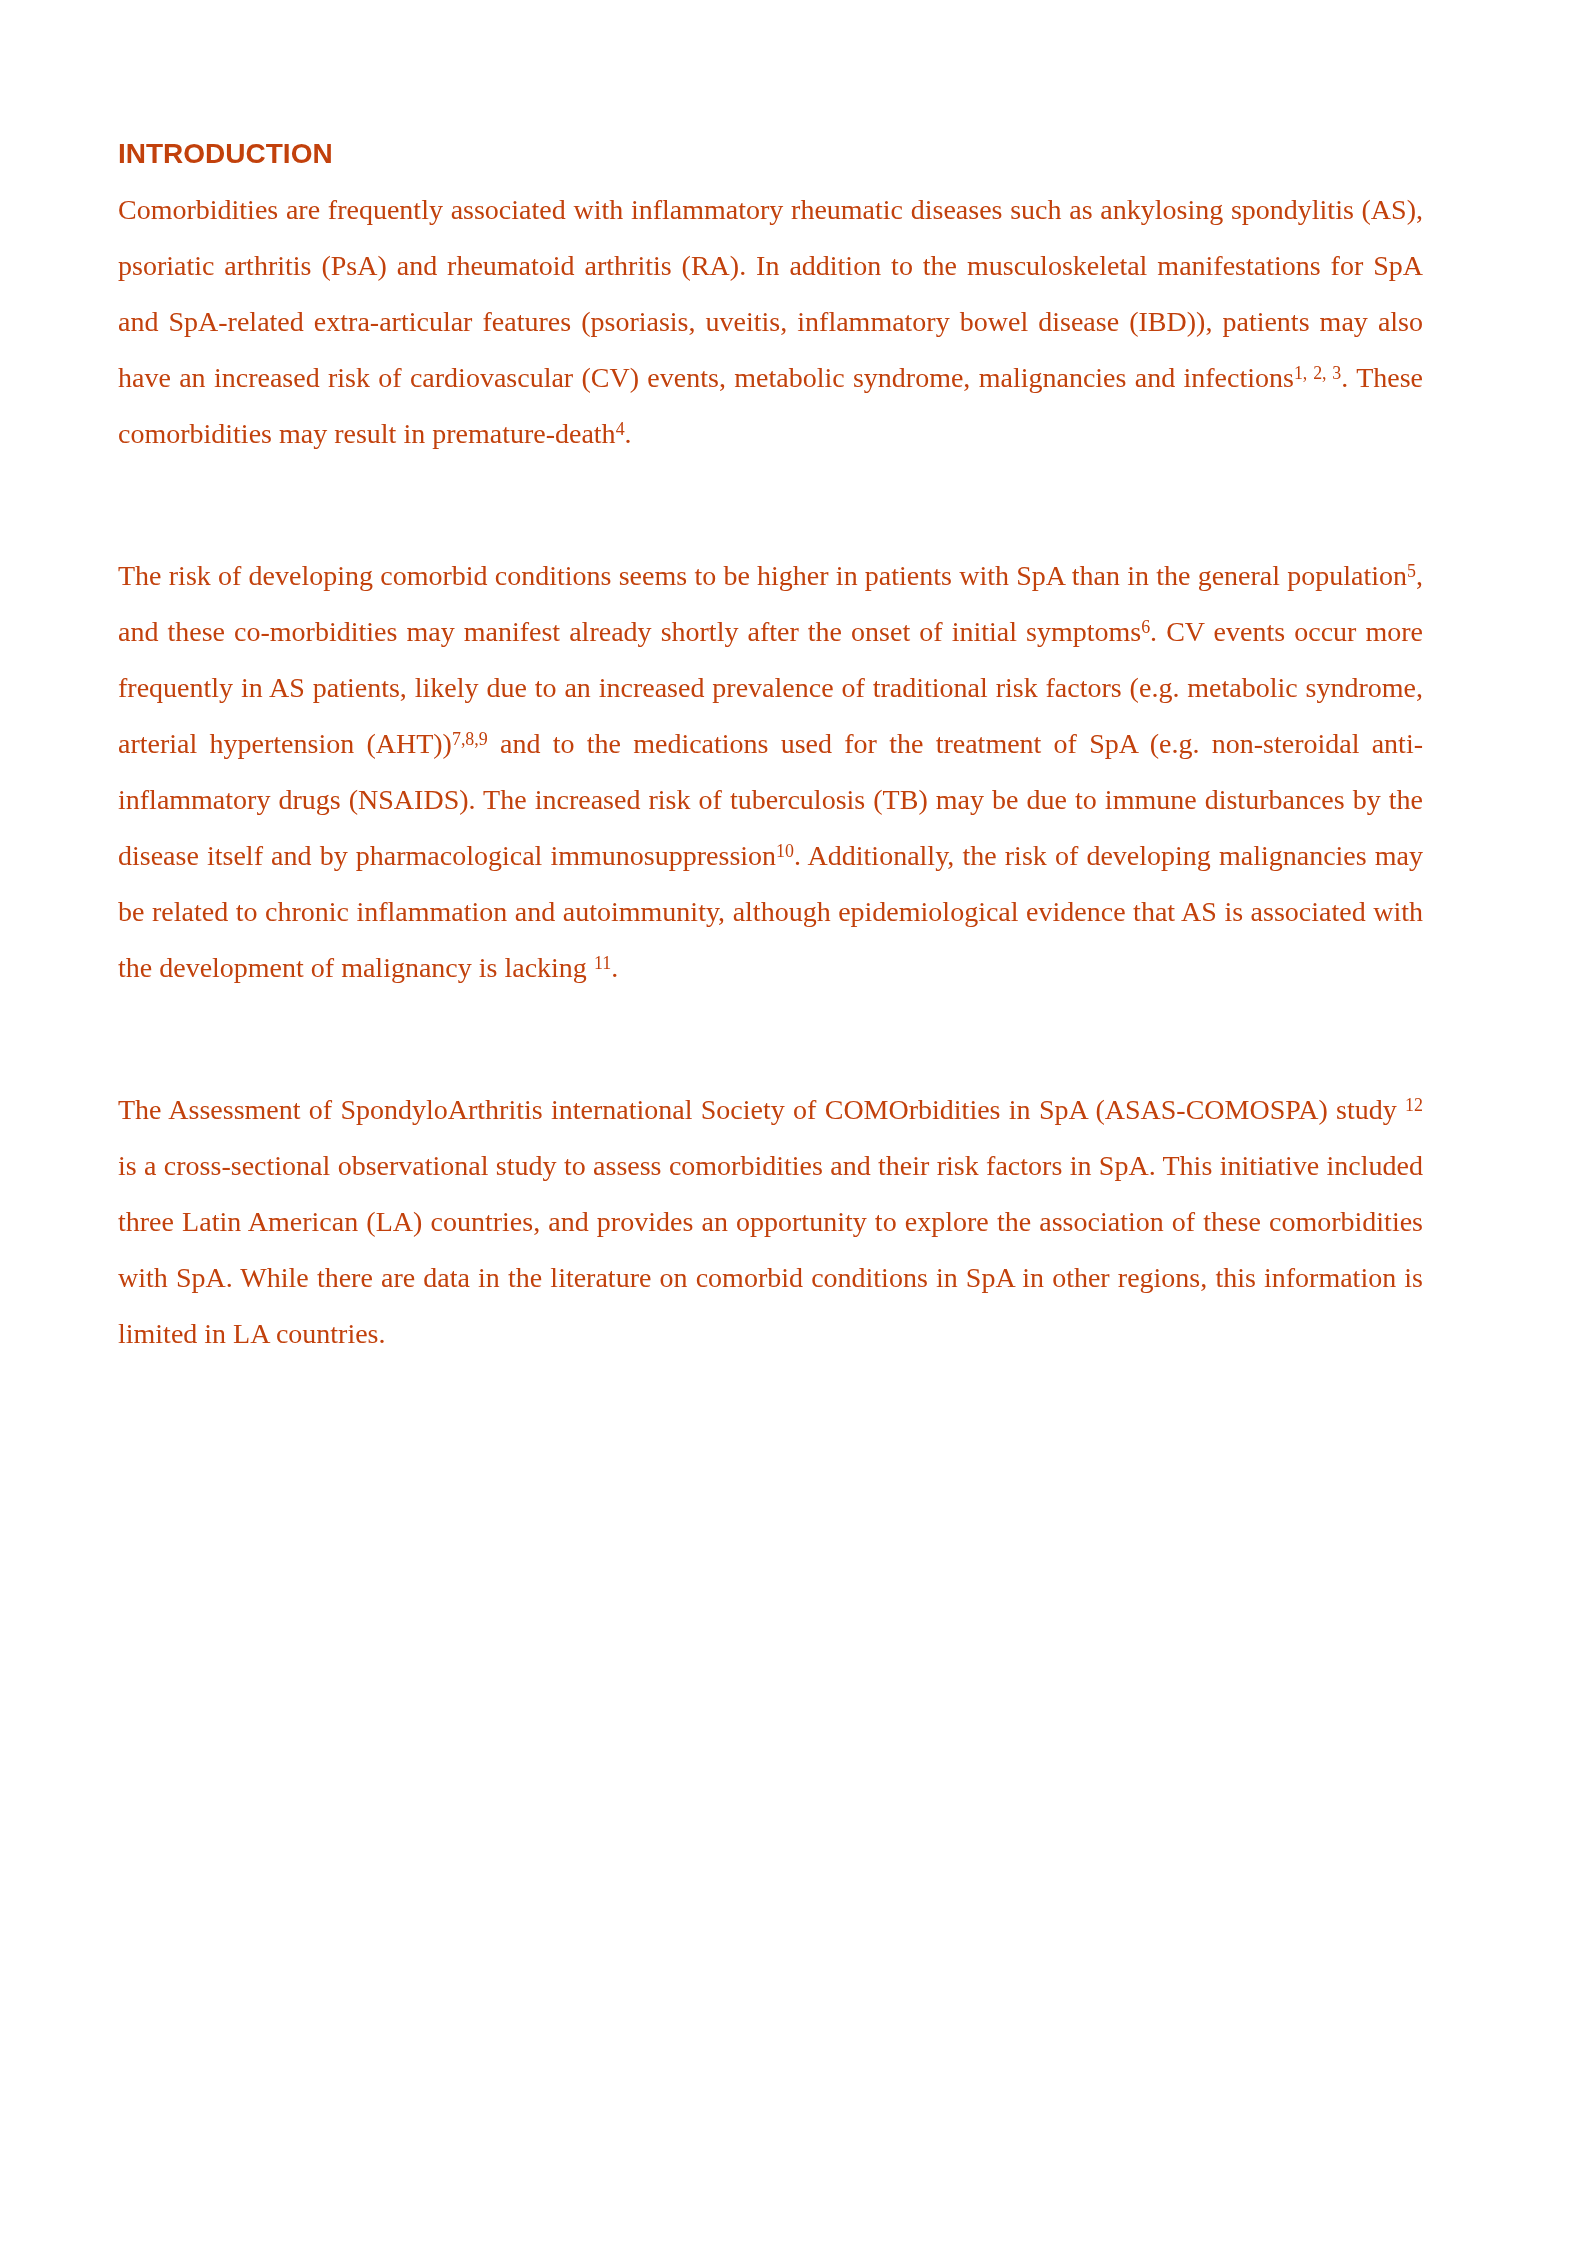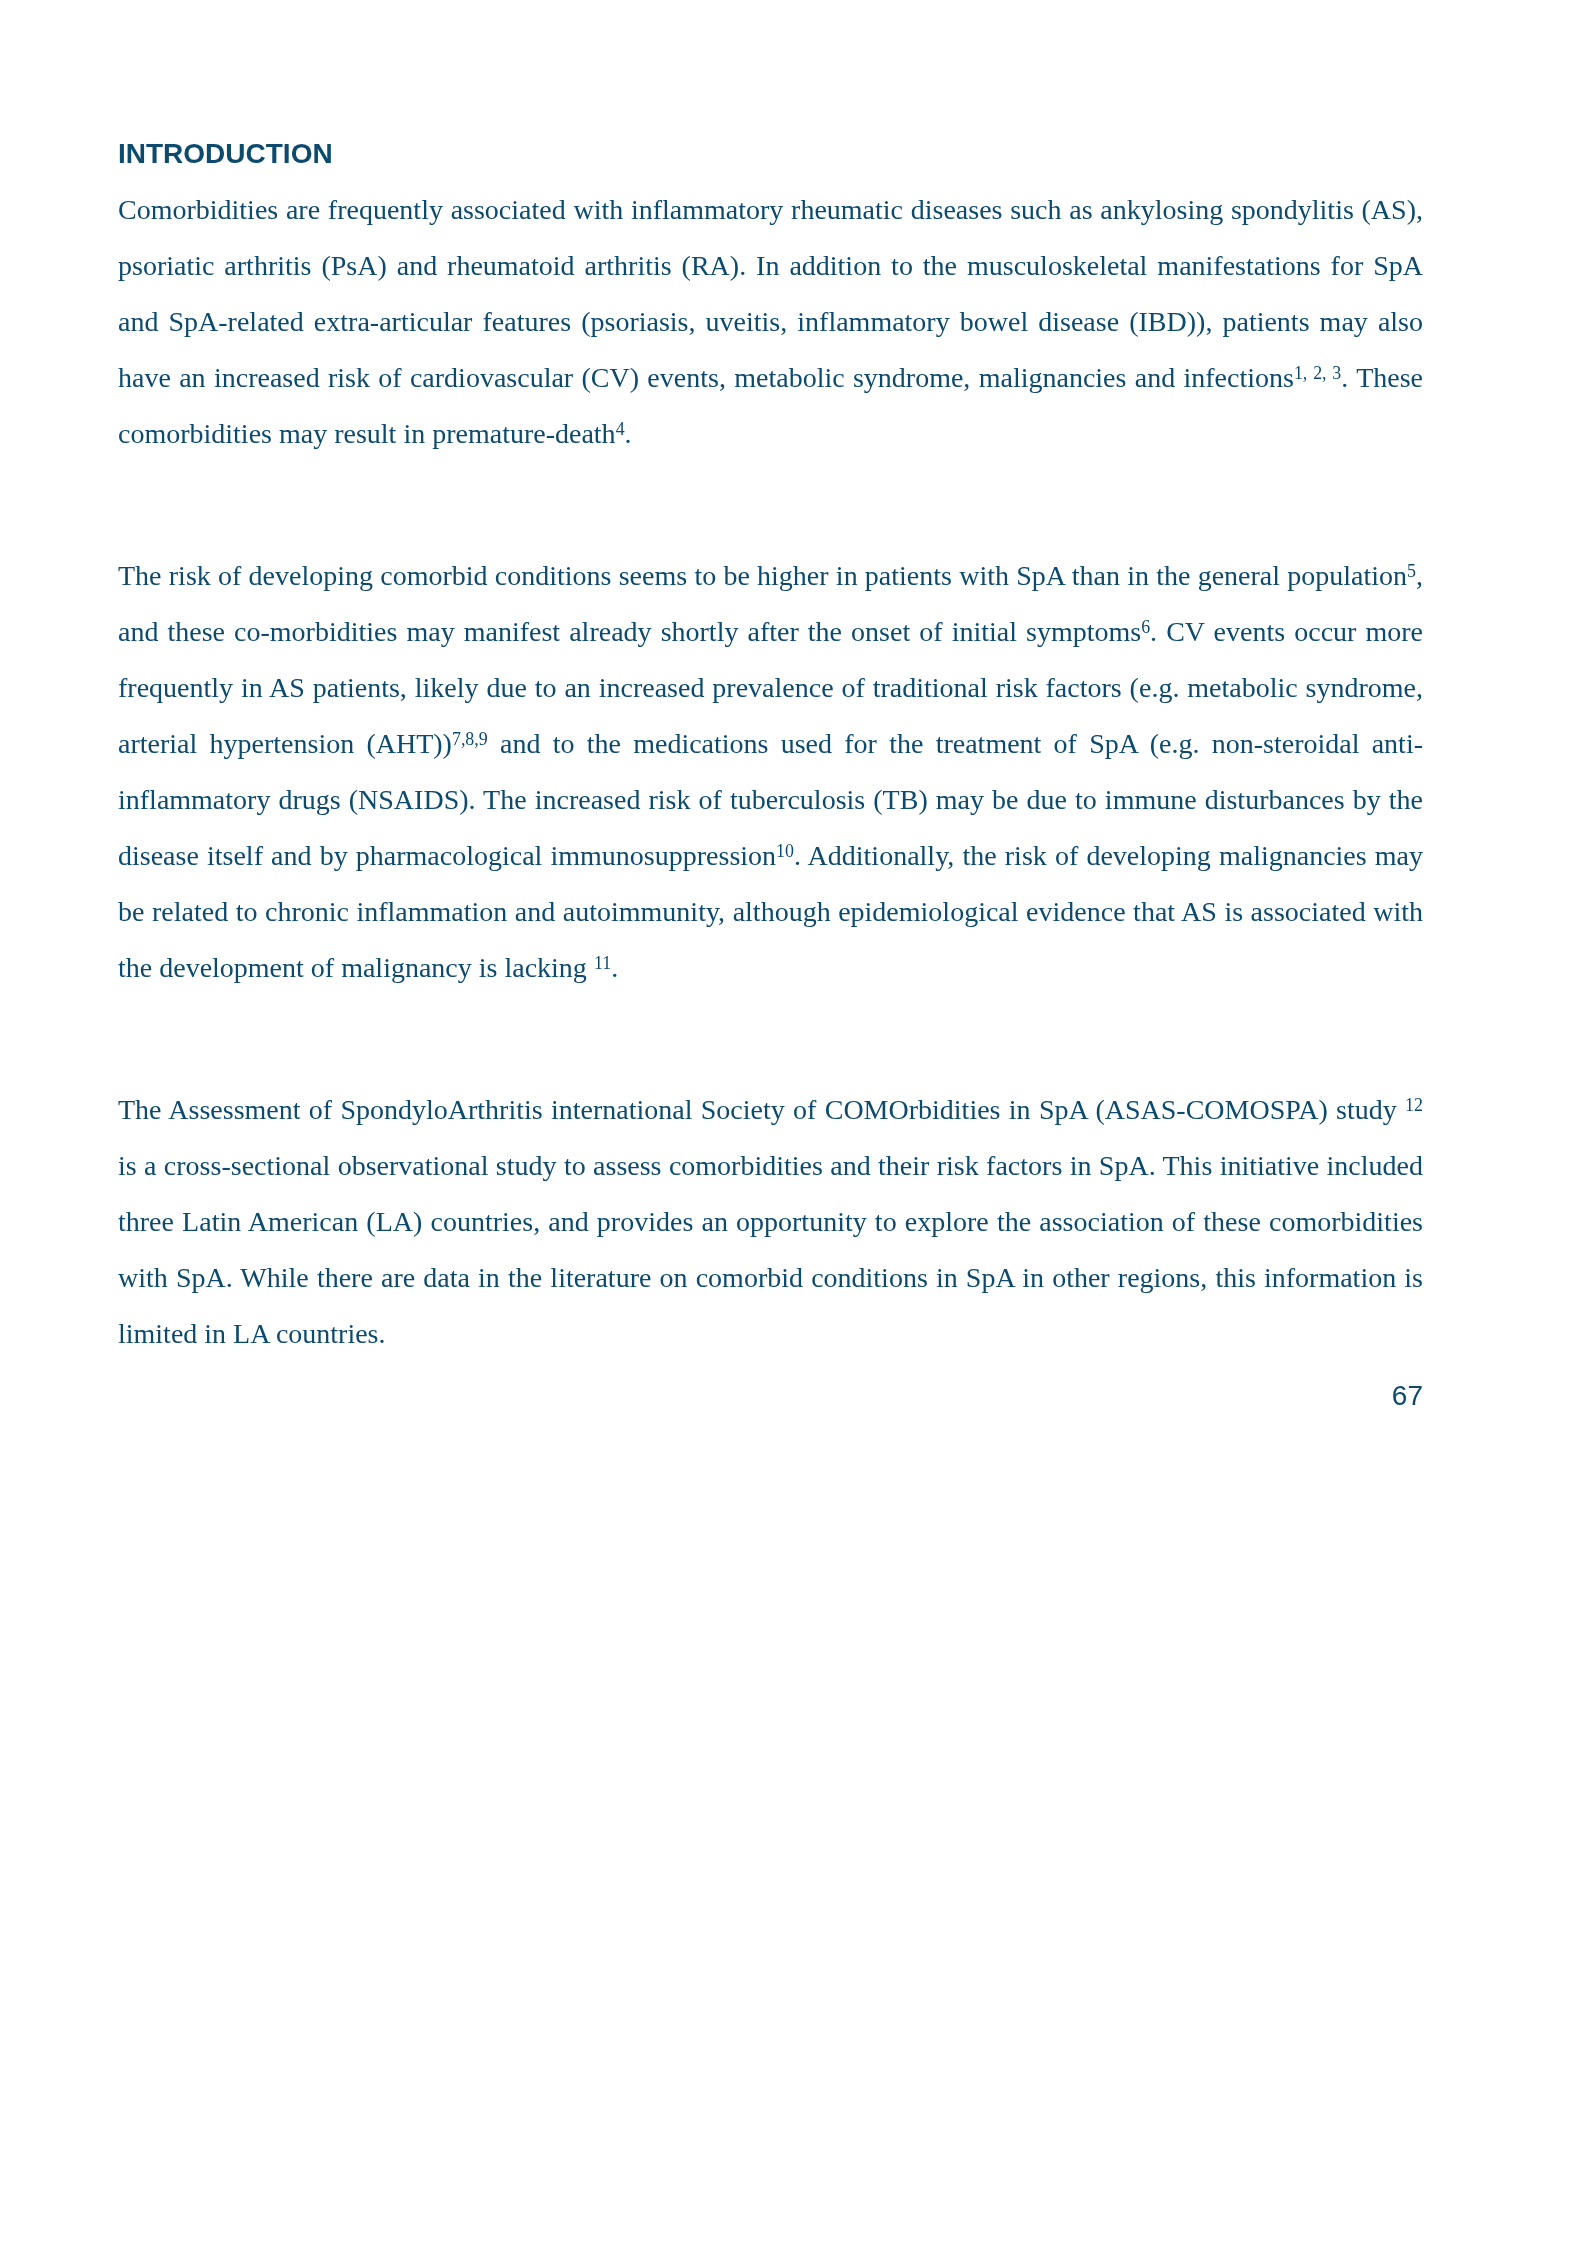--- a/index.html
+++ b/index.html
@@ -8,21 +8,21 @@
       background: #ffffff;
     }
     .page {
       position: relative;
       width: 1593px;
       height: 2250px;
       box-sizing: border-box;
       background: #ffffff;
       padding: 126px 170px 0 118px;
       font-family: "Liberation Sans", "DejaVu Sans", sans-serif;
-      color: #0c4a6e;
+      color: #c2410c;
       font-size: 28px;
       line-height: 56px;
       overflow: hidden;
     }
     .heading {
       font-weight: bold;
       font-size: 28px;
       margin: 0;
     }
     .para {
@@ -52,14 +52,13 @@
 
 <div class="page">
   <div class="heading">INTRODUCTION</div>
 
   <div id="paragraphs">
       <p class="para"><span>Comorbidities are frequently associated with inflammatory rheumatic diseases such as ankylosing spondylitis (AS), psoriatic arthritis (PsA) and rheumatoid arthritis (RA). In addition to the musculoskeletal manifestations for SpA and SpA-related extra-articular features (psoriasis, uveitis, inflammatory bowel disease (IBD)), patients may also have an increased risk of cardiovascular (CV) events, metabolic syndrome, malignancies and infections</span><sup>1, 2, 3</sup><span>. These comorbidities may result in premature-death</span><sup>4</sup><span>.</span></p>
       <p class="para"><span>The risk of developing comorbid conditions seems to be higher in patients with SpA than in the general population</span><sup>5</sup><span>, and these co-morbidities may manifest already shortly after the onset of initial symptoms</span><sup>6</sup><span>. CV events occur more frequently in AS patients, likely due to an increased prevalence of traditional risk factors (e.g. metabolic syndrome, arterial hypertension (AHT))</span><sup>7,8,9</sup><span> and to the medications used for the treatment of SpA (e.g. non-steroidal anti-inflammatory drugs (NSAIDS). The increased risk of tuberculosis (TB) may be due to immune disturbances by the disease itself and by pharmacological immunosuppression</span><sup>10</sup><span>. Additionally, the risk of developing malignancies may be related to chronic inflammation and autoimmunity, although epidemiological evidence that AS is associated with the development of malignancy is lacking </span><sup>11</sup><span>.</span></p>
       <p class="para"><span>The Assessment of SpondyloArthritis international Society of COMOrbidities in SpA (ASAS-COMOSPA) study </span><sup>12</sup><span> is a cross-sectional observational study to assess comorbidities and their risk factors in SpA. This initiative included three Latin American (LA) countries, and provides an opportunity to explore the association of these comorbidities with SpA. While there are data in the literature on comorbid conditions in SpA in other regions, this information is limited in LA countries.</span></p>
     </div>
 
-  <div class="page-number">67</div>
 </div>
 
 </body></html>

